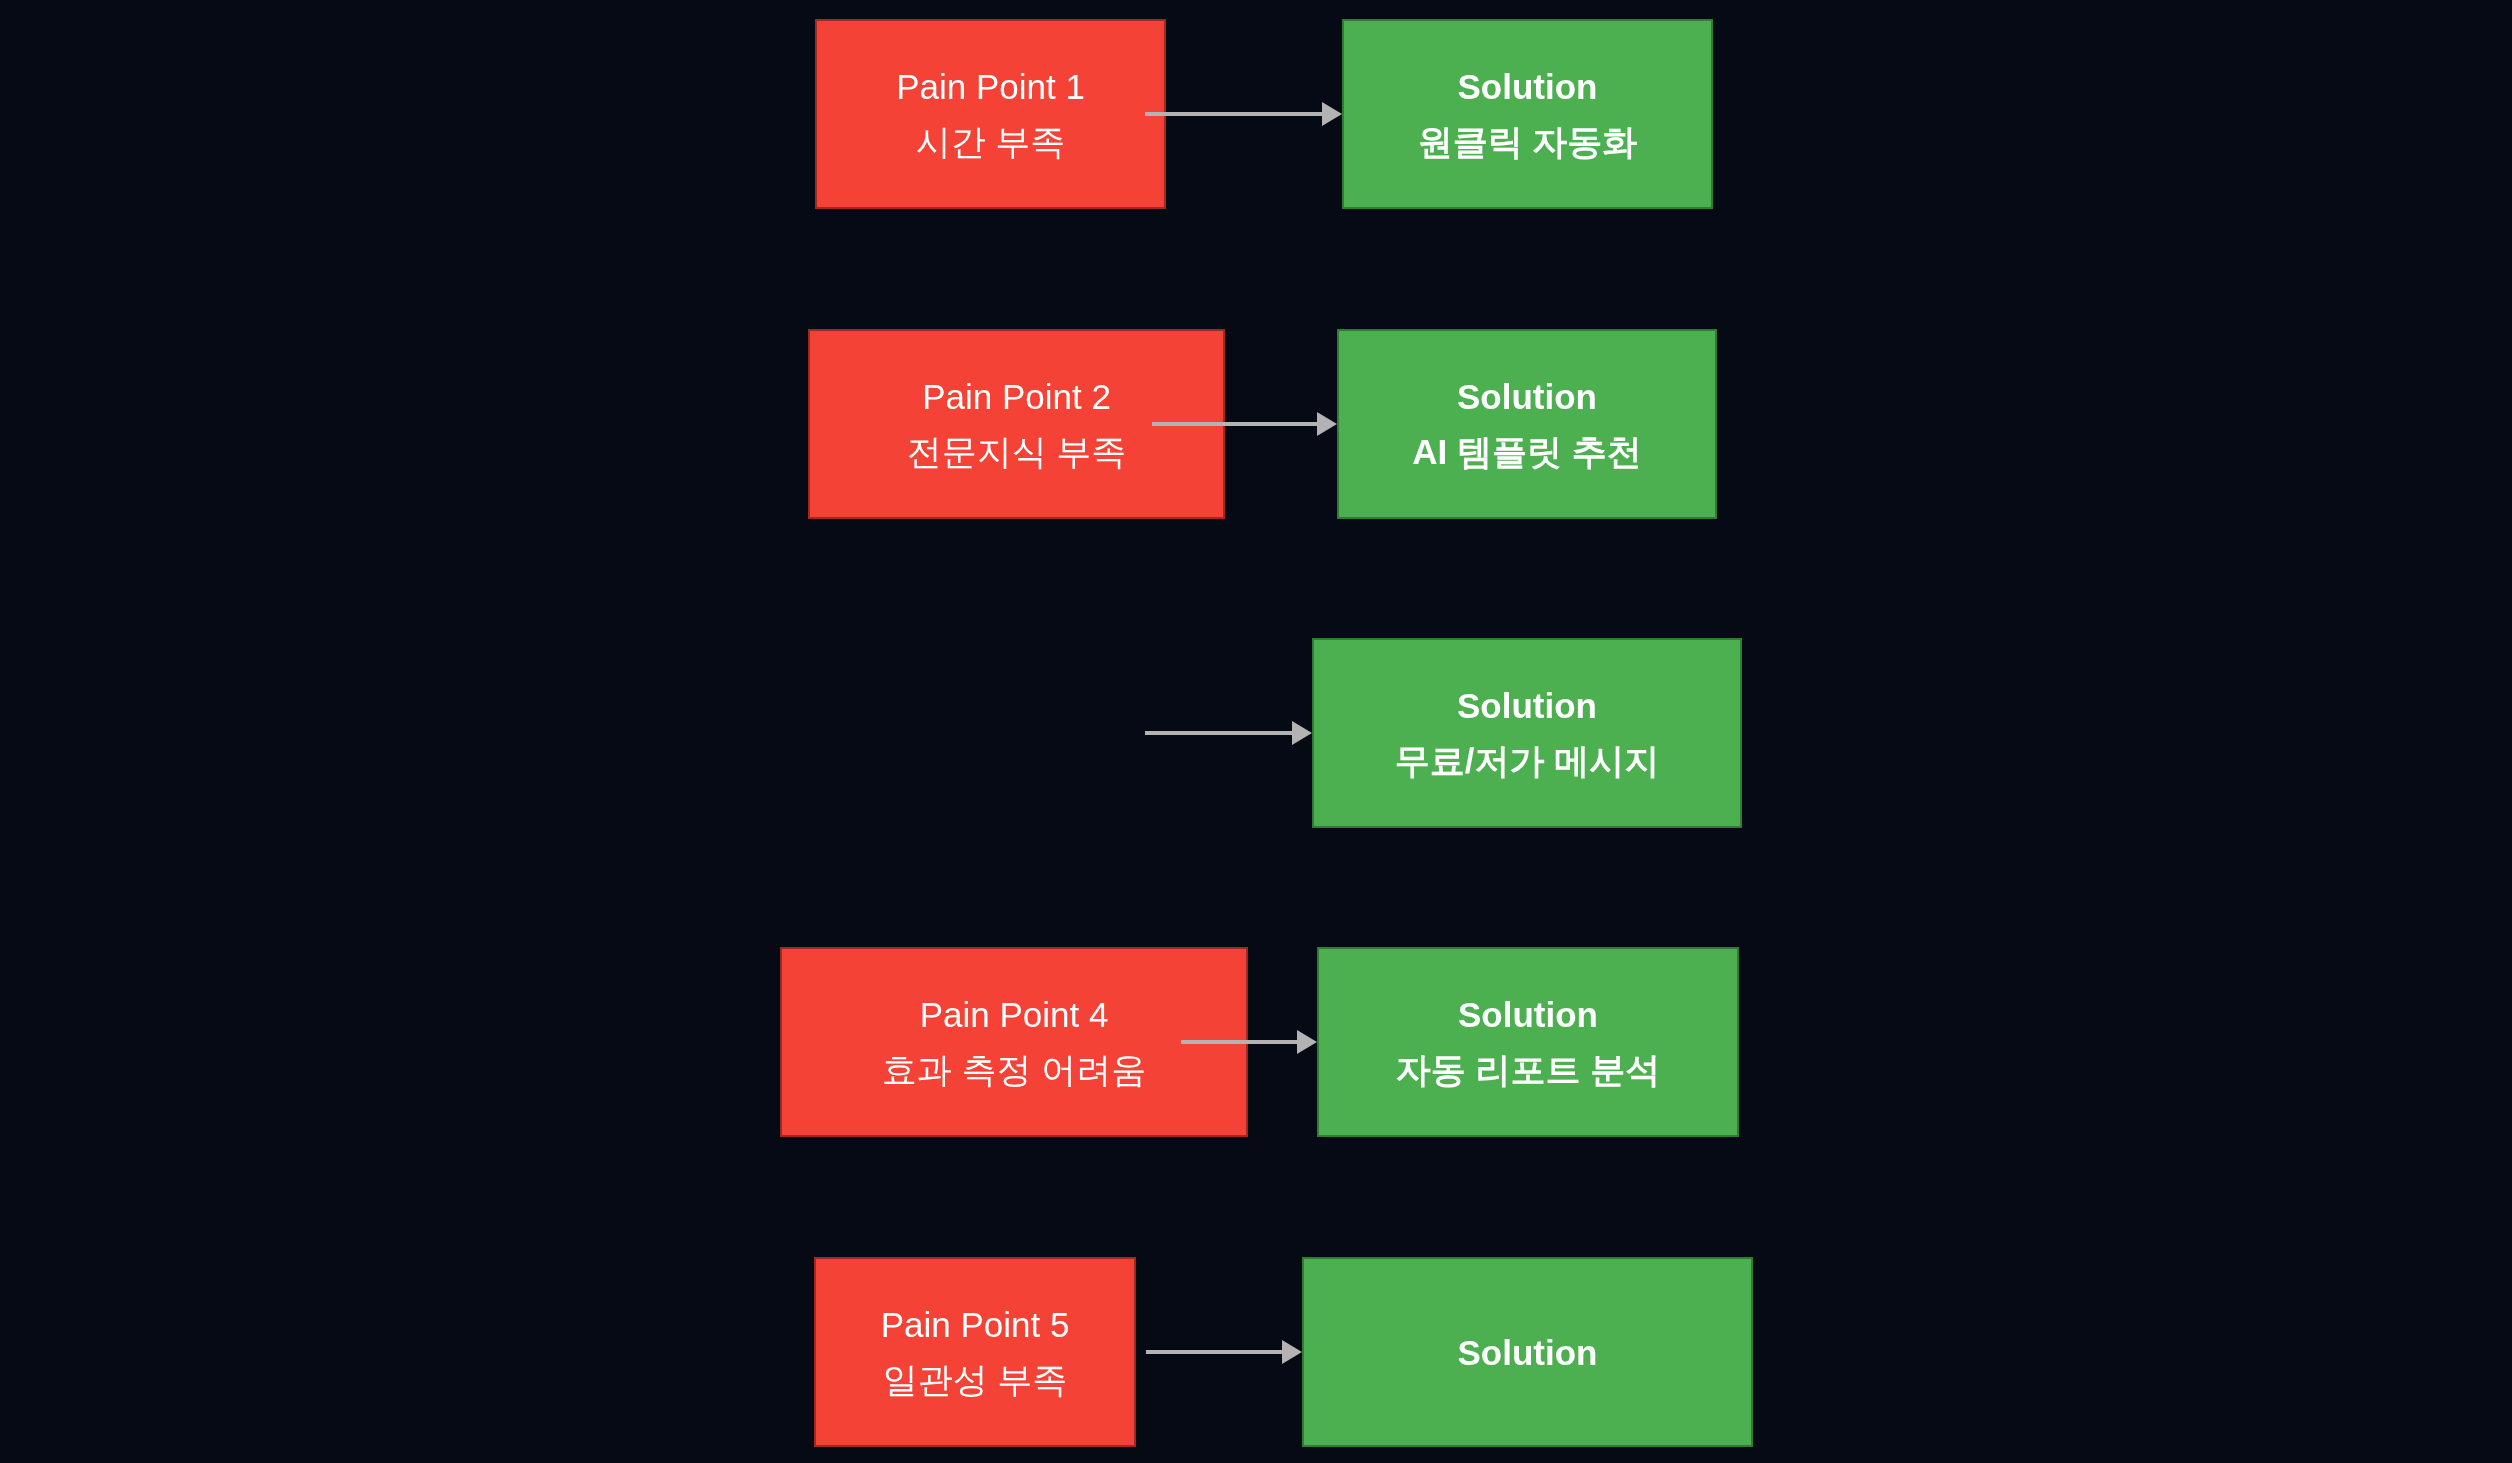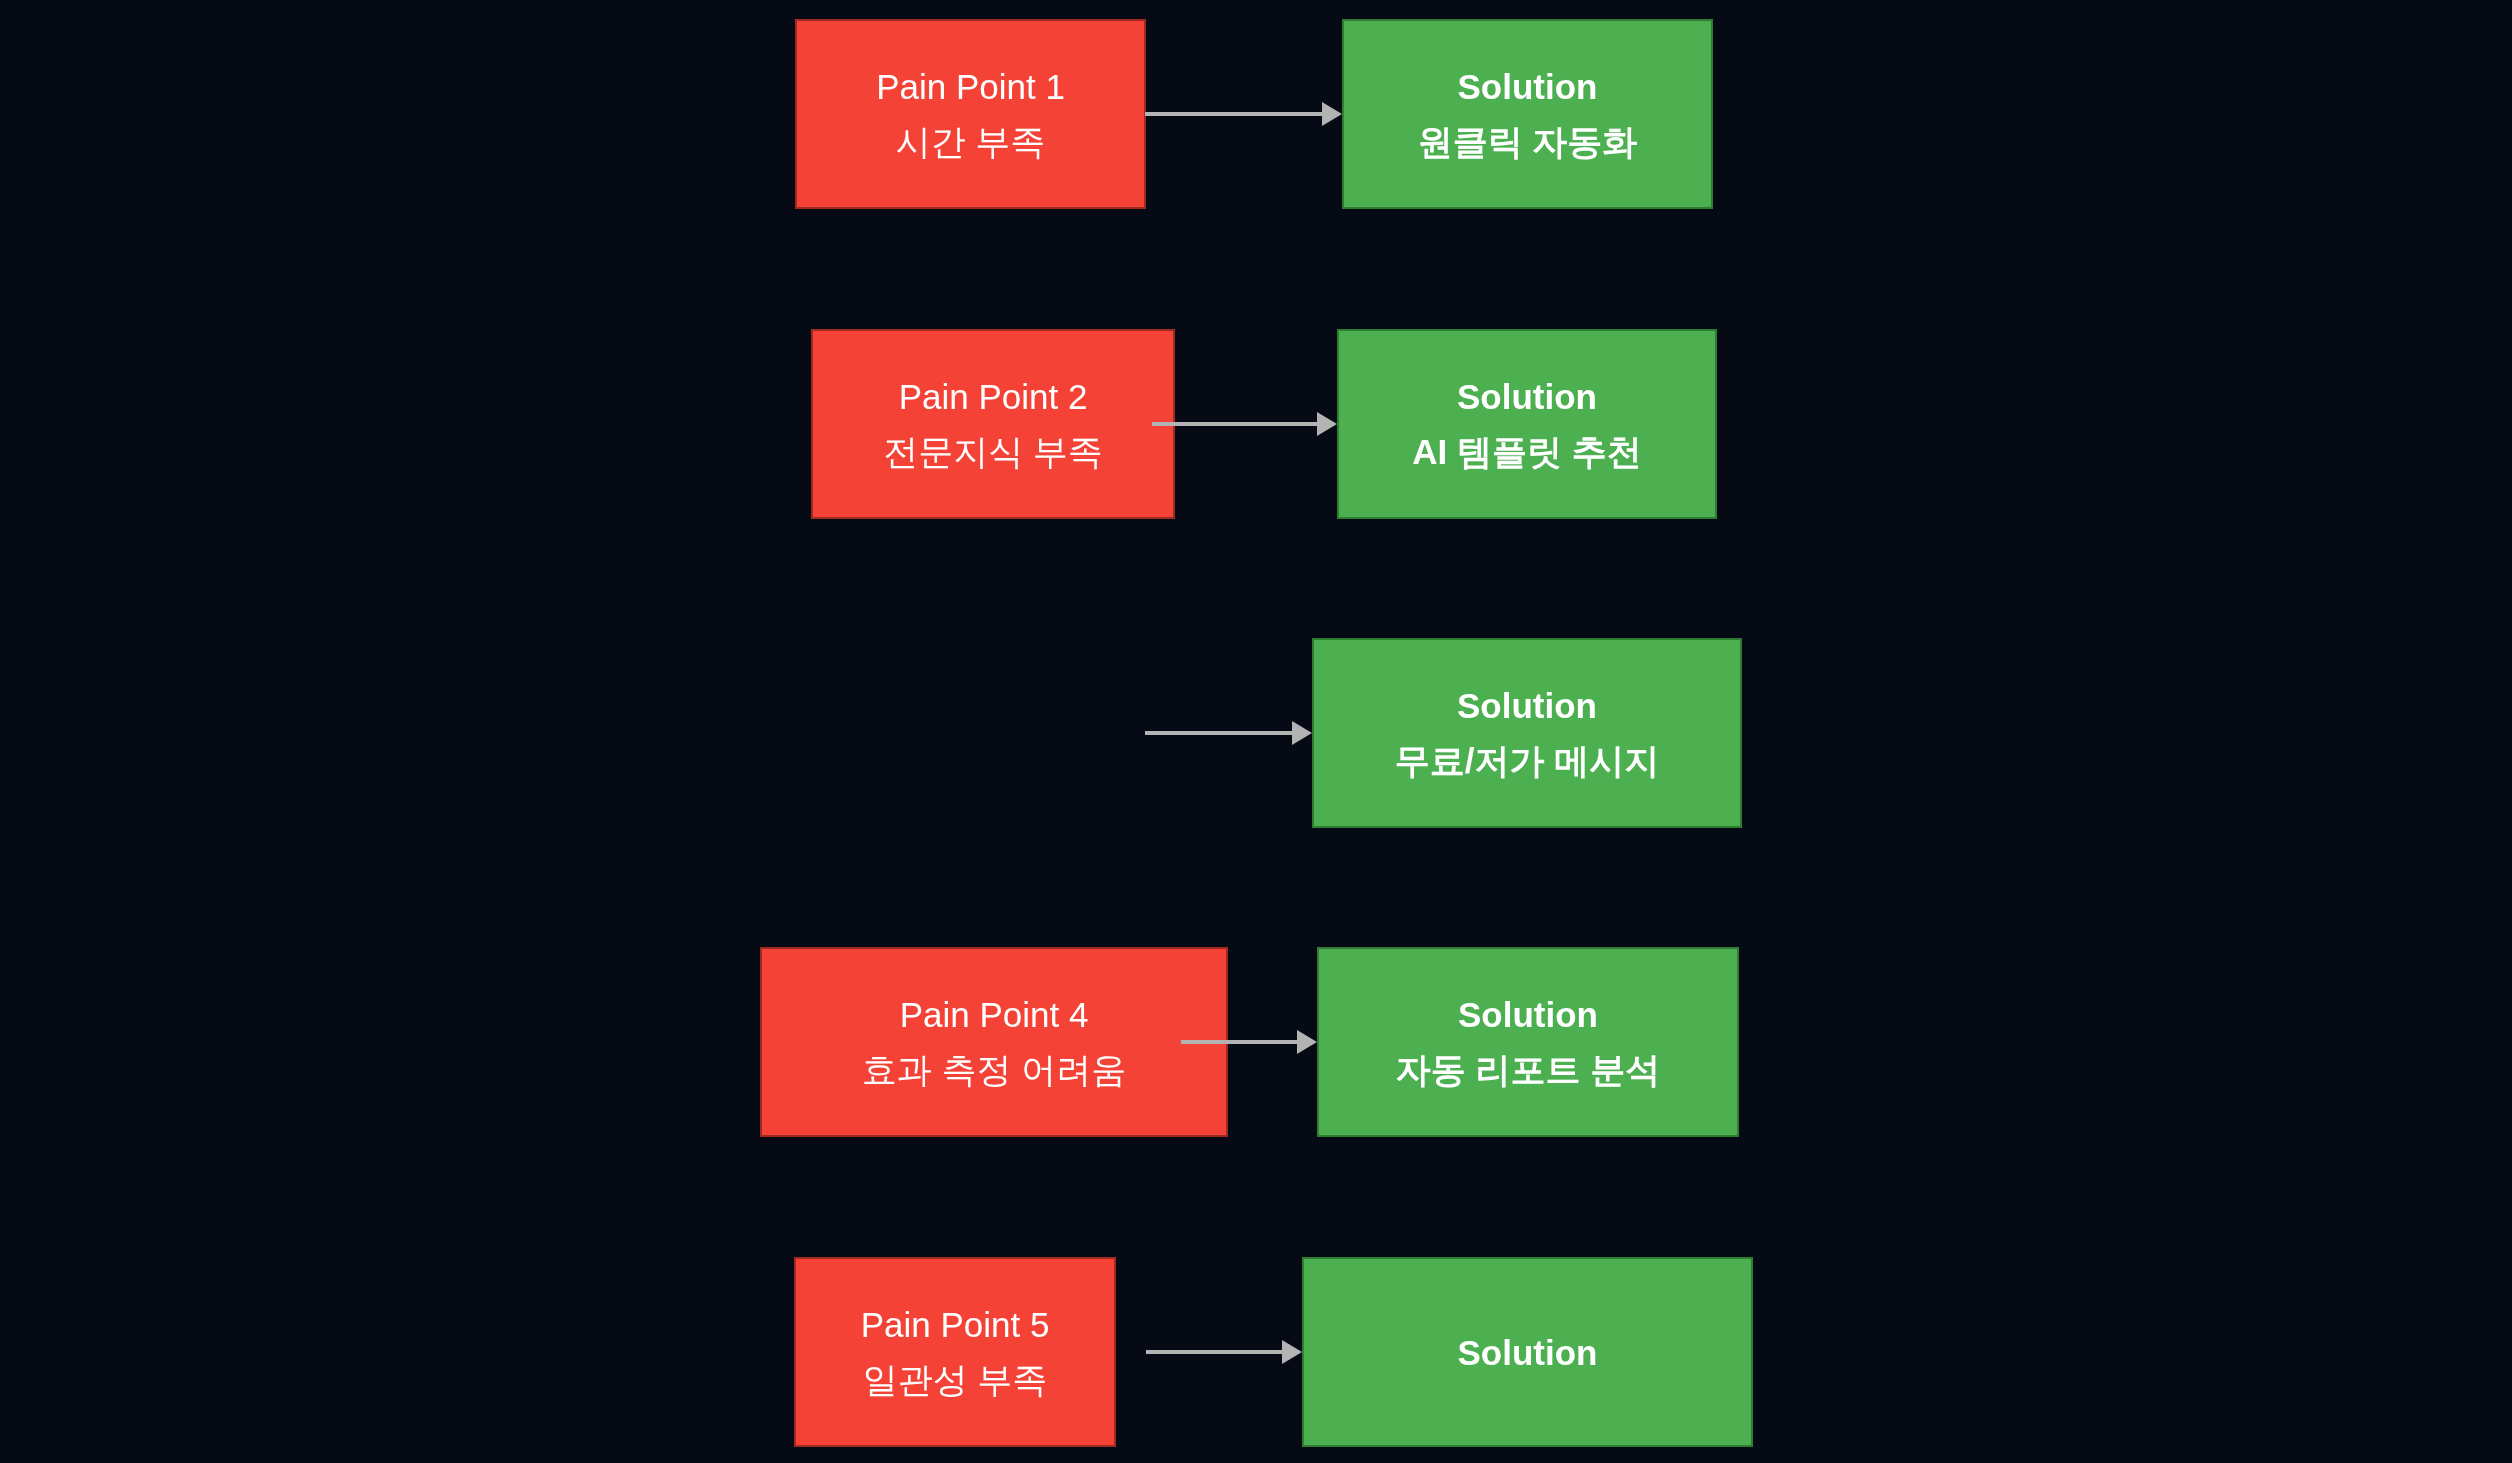--- a/index.html
+++ b/index.html
@@ -13,25 +13,25 @@
   .row{position:absolute;left:0;width:100%;height:190px;}
   .row1{top:19.4px}.row2{top:329px}.row3{top:638px}.row4{top:947px}.row5{top:1257px}
 
   .box{
     position:absolute;top:0;height:190px;
     border:2.8px solid;box-sizing:border-box;
     display:flex;flex-direction:column;justify-content:center;align-items:center;
     font-size:35px;line-height:55px;text-align:center;
     color:var(--text,#ffffff);
   }
-  .pain{background:var(--pain,#f44336);border-color:var(--pain-border,#a02a22);}
+  .pain{background:var(--pain,#f44336);border-color:var(--pain-border,#a02a22);margin-left:20px;}
   .solution{background:var(--sol,#4caf50);border-color:var(--sol-border,#2e7d32);font-weight:bold;}
 
   .pain1{left:795px;width:351px}
-  .pain2{left:811px;width:364px}
+  .pain2{left:788px;width:417px}
   .pain3{left:794px;width:352px}
   .pain4{left:760px;width:468px}
   .pain5{left:794px;width:322px}
   .sol1{left:1342px;width:371px}
   .sol2{left:1337px;width:380px}
   .sol3{left:1312px;width:430px}
   .sol4{left:1317px;width:422px}
   .sol5{left:1302px;width:451px}
 
   .arrow-line{position:absolute;top:93px;height:3.7px;background:var(--arrow,#b3b3b3);}

